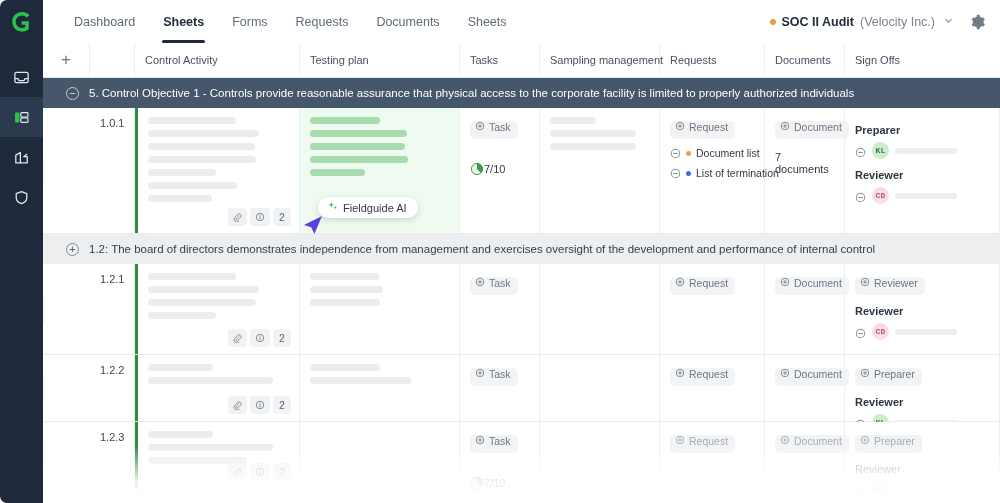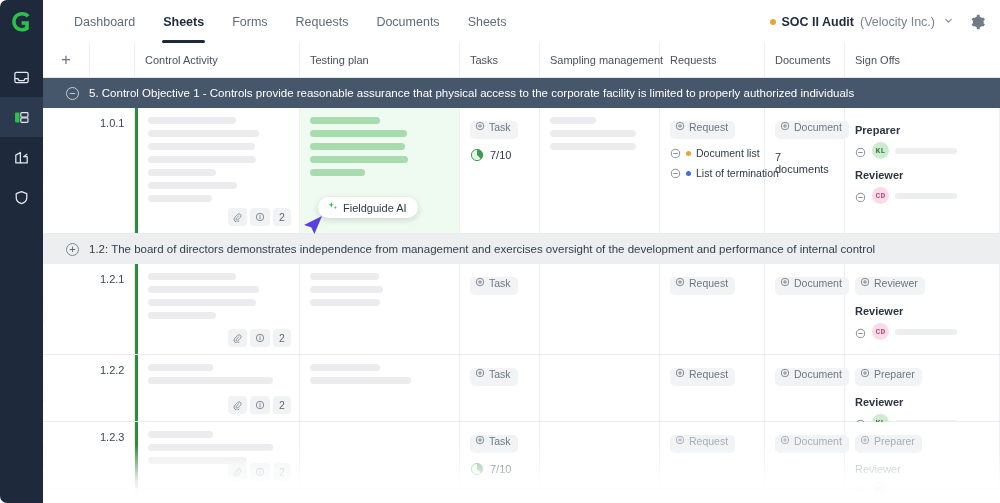--- a/index.html
+++ b/index.html
@@ -127,21 +127,21 @@
 
   
   .pill {
     display: inline-flex; gap: 4px;
     height: 18px; padding: 0 7px 0 5px; border-radius: 5px; background: #f2f3f5;
     font-size: 10.5px; color: #6d7783; cursor: pointer; white-space: nowrap;
   }
   .pill .pi { width: 10px; height: 10px; flex: none; }
 
   
-  .taskprog { display: flex; align-items: center; gap: 6px; margin-top: 9px; text-align: center; }
+  .taskprog { display: flex; align-items: center; margin-top: 23px; text-align: center; }
   .taskprog .lbl { font-size: 11px; color: #2f3a46; }
 
   
   .reqitem { display: flex; align-items: center; gap: 5px; margin-top: 8px; font-size: 10.5px; color: #2f3a46; white-space: nowrap; }
   .minus { width: 11px; height: 11px; flex: none; }
   .rdot { width: 5px; height: 5px; border-radius: 50%; flex: none; }
 
   .doccount { font-size: 11px; color: #2f3a46; margin-top: 12px; }
 
   

